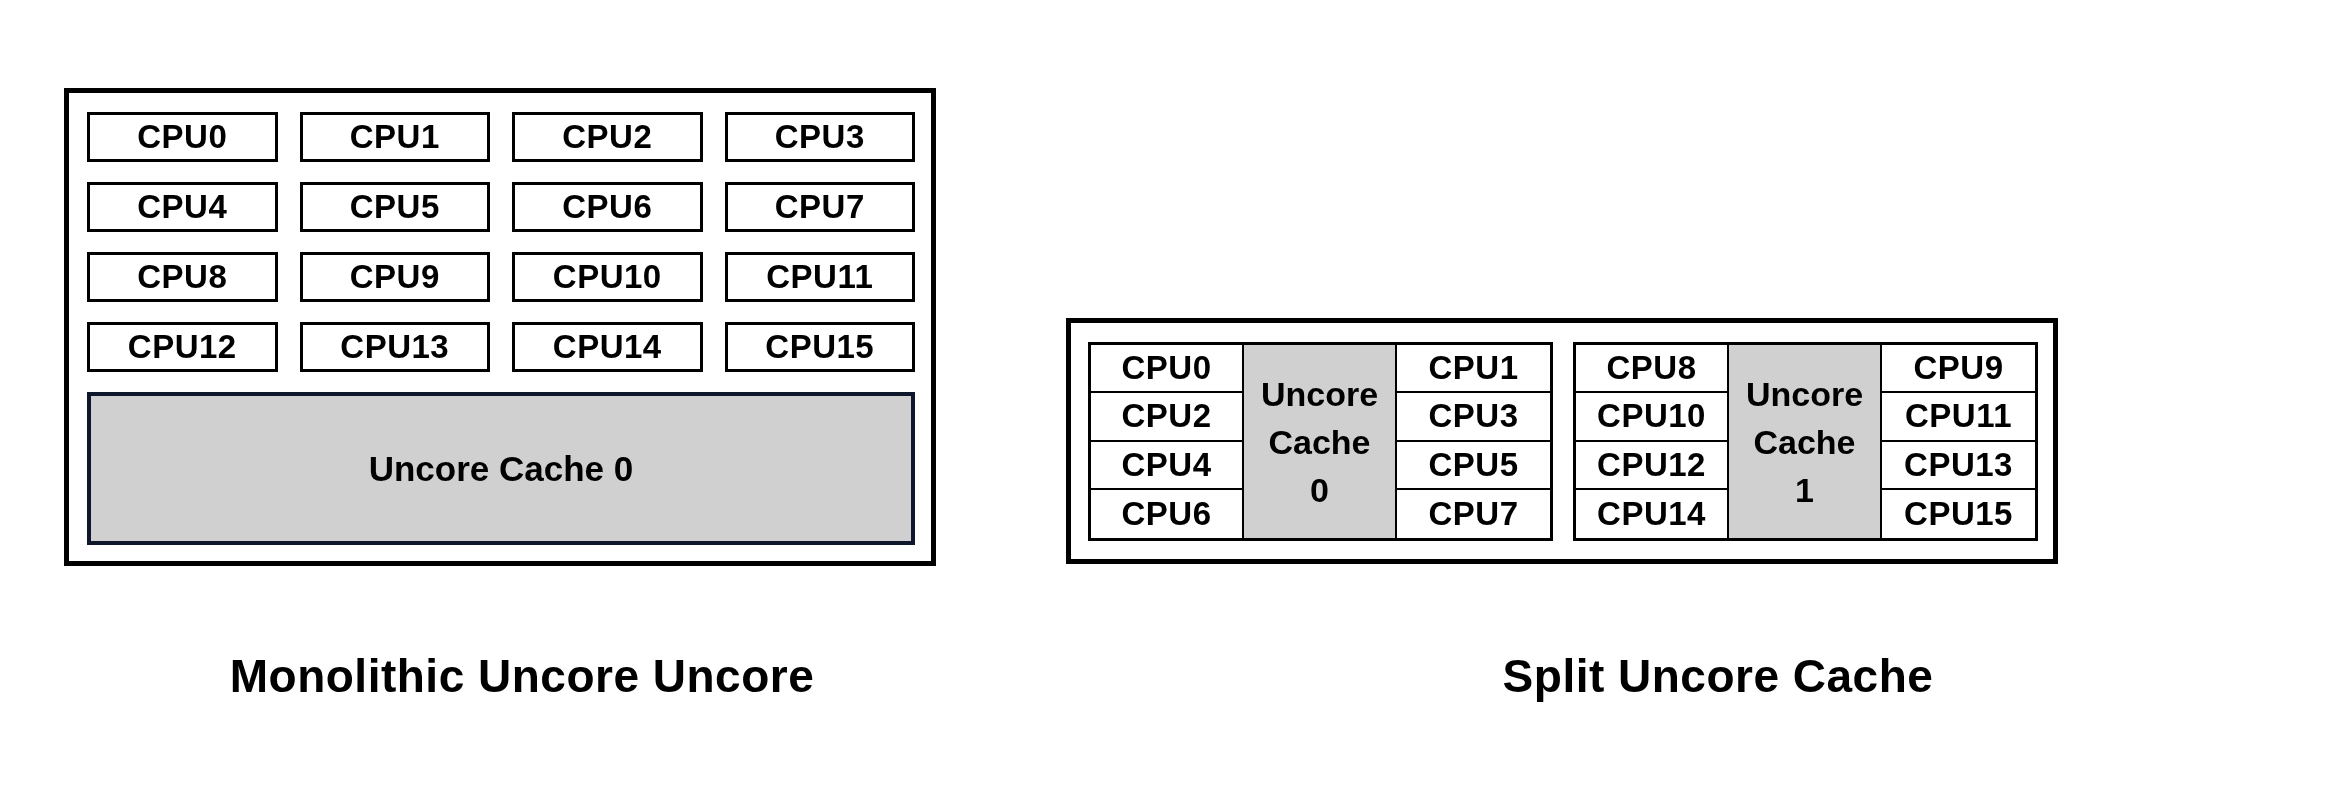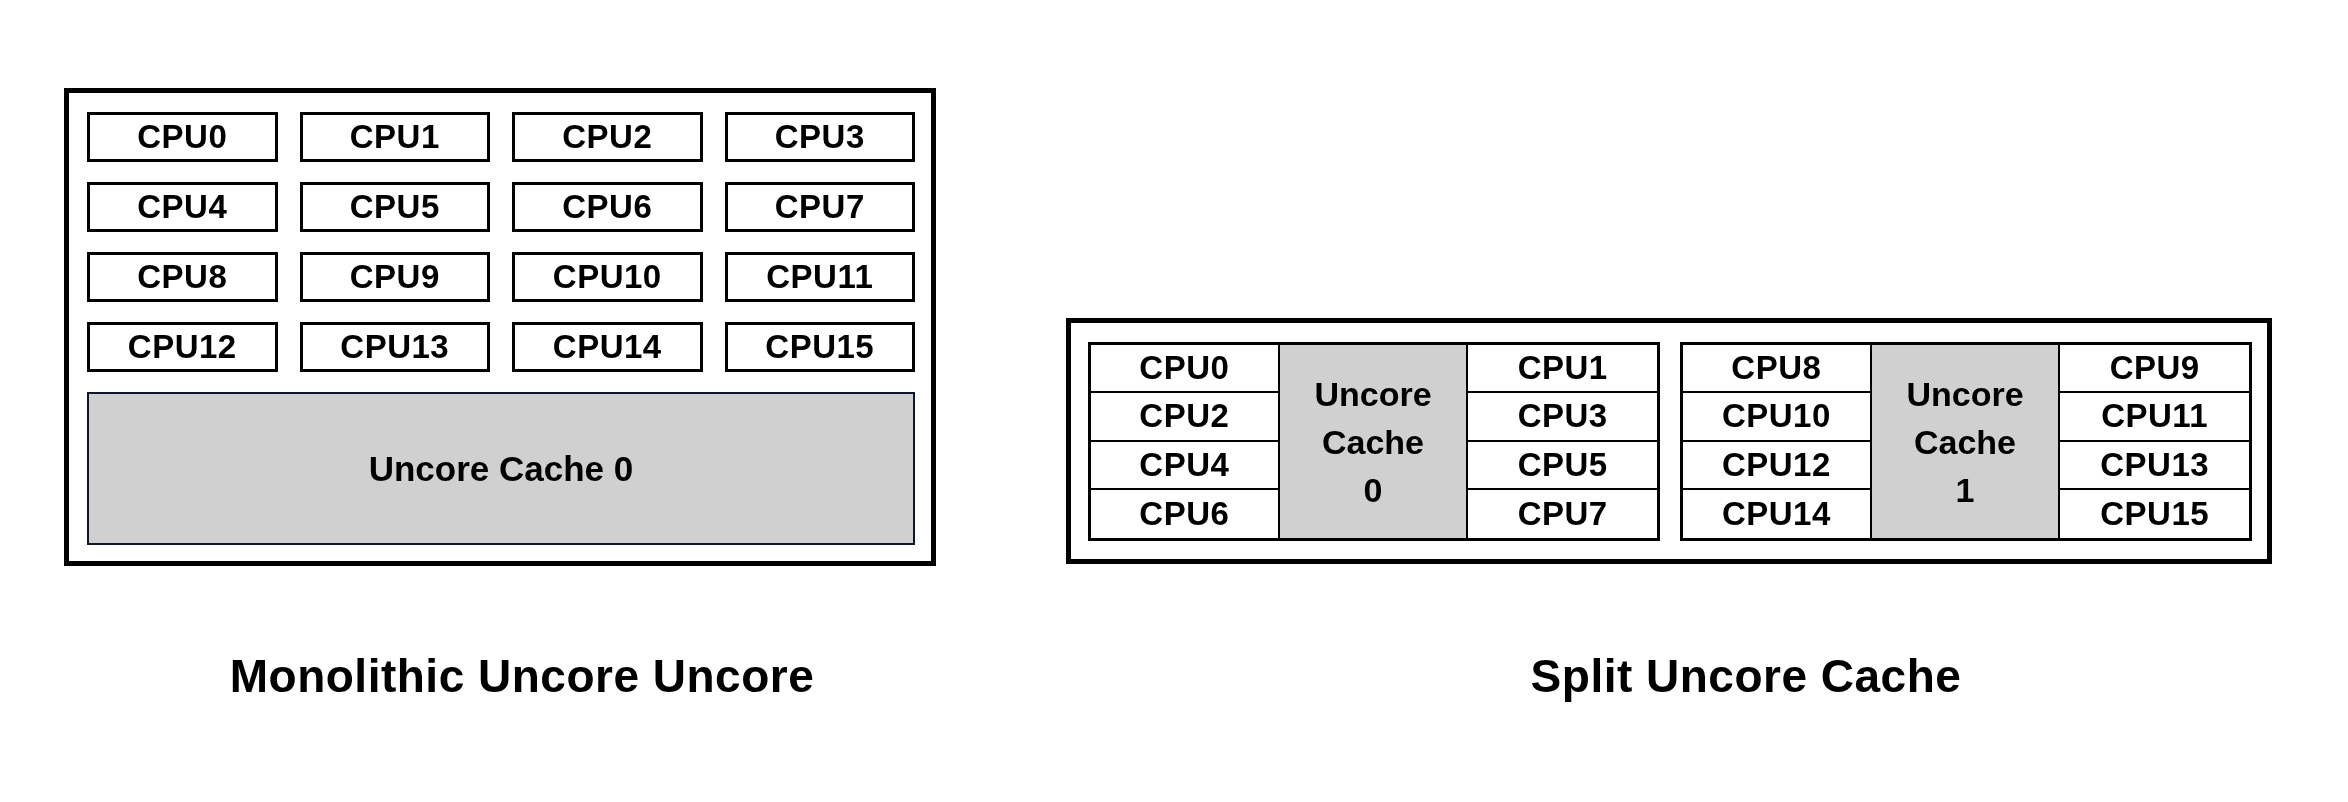--- a/index.html
+++ b/index.html
@@ -44,33 +44,33 @@
     display: flex;
     align-items: center;
     justify-content: center;
     font-size: 33px;
     letter-spacing: 0.5px;
   }
   .cache-bar {
     flex: 1;
     margin-top: 20px;
     background: #d0d0d0;
-    border: 2px solid #0f172a;
+    border: 4px solid #0f172a;
     display: flex;
     align-items: center;
     justify-content: center;
     font-size: 35px;
   }
 
   
   .split-box {
     position: absolute;
     left: 1066px;
     top: 318px;
-    width: 1206px;
+    width: 992px;
     height: 246px;
     border: 5px solid #000000;
     background: #ffffff;
     padding: 19px 15px 18px 17px;
     display: flex;
     gap: 20px;
   }
   .split-group {
     flex: 1;
     border: 3px solid #000000;
@@ -106,21 +106,21 @@
   
   .caption {
     position: absolute;
     top: 649px;
     transform: translateX(-50%);
     font-size: 46px;
     white-space: nowrap;
     letter-spacing: 0.5px;
   }
   .caption.mono { left: 522px; }
-  .caption.split { left: 1718px; margin-left: 28px; }
+  .caption.split { left: 1718px; }
 </style>
 </head>
 <body>
 
 <div class="mono-box">
   <div class="cpu-grid">
     <div class="cpu-box">CPU0</div>
     <div class="cpu-box">CPU1</div>
     <div class="cpu-box">CPU2</div>
     <div class="cpu-box">CPU3</div>

